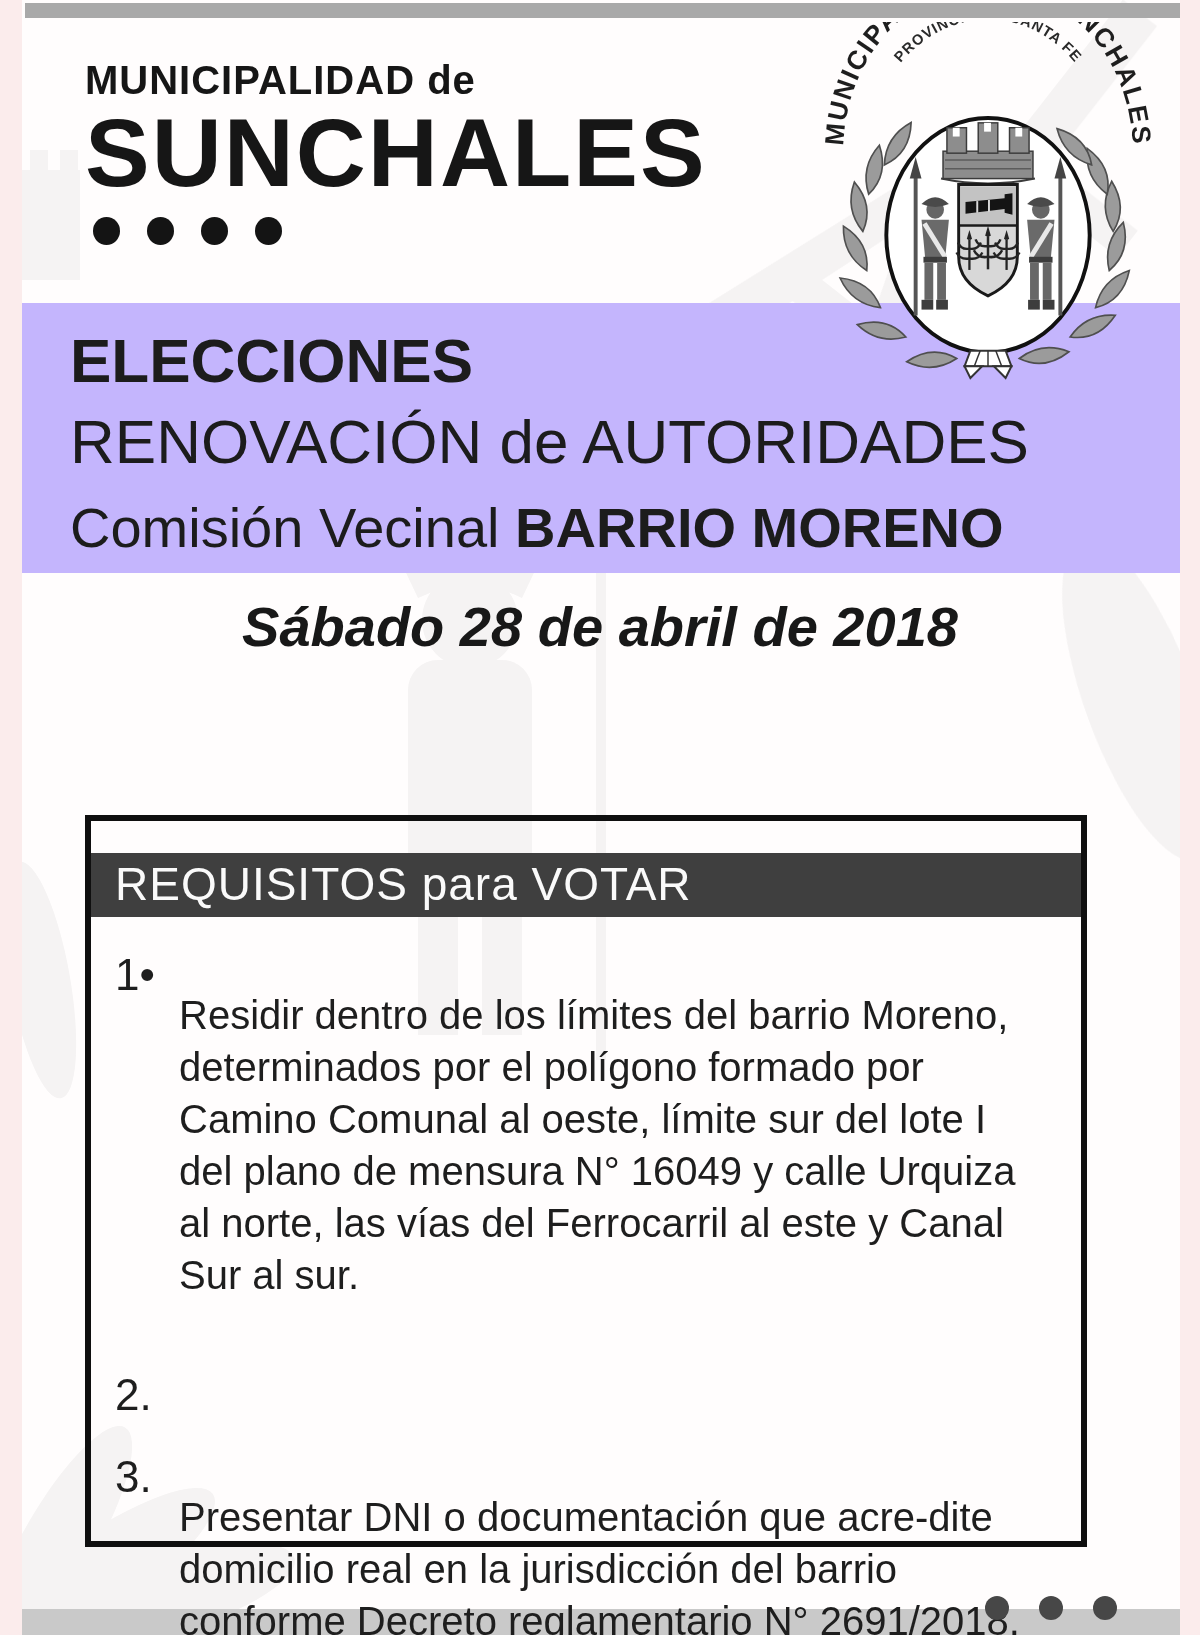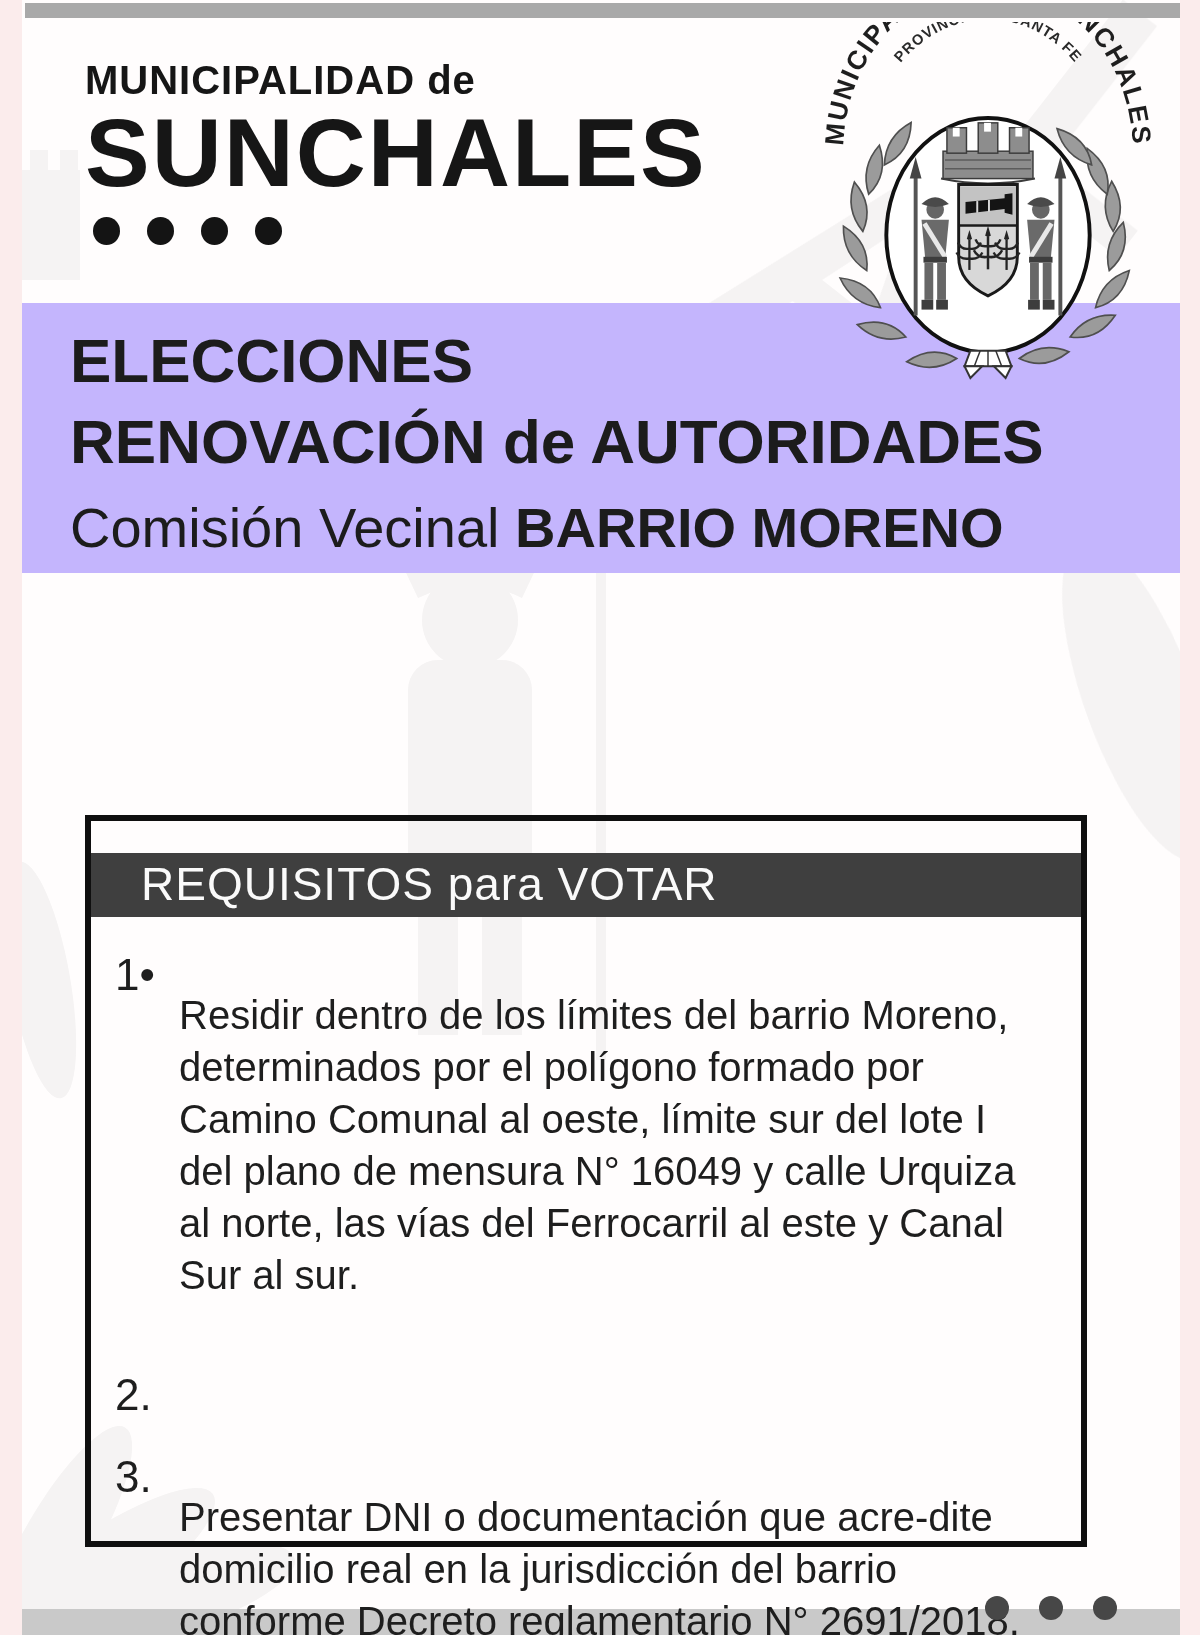--- a/index.html
+++ b/index.html
@@ -24,33 +24,33 @@
   .brand .l2{font-size:97px;font-weight:700;letter-spacing:2px;margin-top:-6px;}
   .brand-dots{display:flex;gap:27px;margin:8px 0 0 8px;}
   .brand-dots span{width:27px;height:28px;border-radius:50%;background:#141414;}
 
   
   .crest{position:absolute;left:812px;top:22px;width:352px;height:364px;z-index:3;}
 
   
   .banner{position:absolute;left:18px;right:20px;top:303px;height:270px;background:#c4b5fd;z-index:1;}
   .banner .b1{position:absolute;left:52px;top:22px;font-size:62px;font-weight:700;}
-  .banner .b2{position:absolute;left:52px;top:103px;font-size:62px;font-weight:700;}
+  .banner .b2{position:absolute;left:52px;top:103px;font-size:62px;font-weight:400;}
   .banner .b3{position:absolute;left:52px;top:192px;font-size:56px;font-weight:400;}
   .banner .b3 .bold{font-weight:700;}
 
   
   .date{position:absolute;left:30px;width:1140px;top:586px;z-index:2;text-align:center;
         font-style:italic;font-weight:700;font-size:56px;line-height:1.45;color:#181818;}
 
   
   .reqbox{position:absolute;left:85px;top:815px;width:1002px;height:732px;z-index:2;
           border:6px solid #0f0f0f;box-sizing:border-box;}
   .reqbar{margin-top:32px;height:64px;background:#3f3f3f;color:#fafafa;
-          font-size:46px;line-height:63px;padding-left:50px;letter-spacing:1px;}
+          font-size:46px;line-height:63px;padding-left:24px;letter-spacing:1px;}
   .items{padding:14px 34px 0 24px;}
   .item{display:flex;color:#1e1e1e;}
   .item.i1{margin-top:18px;}
   .item.i2{margin-top:28px;}
   .item.i3{margin-top:30px;}
   .item .num{flex:none;width:64px;font-size:44px;line-height:1.18;}
   .item .txt{flex:1;font-size:40px;line-height:1.3;}
   .item .txt .small{font-size:40px;}
 
   
@@ -206,20 +206,21 @@
   </svg>
 </div>
 
 <section class="banner">
   <div class="b1">ELECCIONES</div>
   <div class="b2">RENOVACIÓN de AUTORIDADES</div>
   <div class="b3"><span>Comisión Vecinal </span><span class="bold">BARRIO MORENO</span></div>
 </section>
 
 <section class="date">
+  <div>Sábado 28 de abril de 2018</div>
 </section>
 
 <section class="reqbox">
   <div class="reqbar">
     <span>REQUISITOS para VOTAR</span>
   </div>
   <div class="items">
     <div class="item i1">
       <span class="num">1•</span>
       <p class="txt"><span>Residir dentro de los límites del barrio Moreno,</span><span class="small"> determinados por el polígono formado por Camino Comunal al oeste, límite sur del lote I del plano de mensura N° 16049 y calle Urquiza al norte, las vías del Ferrocarril al este y Canal Sur al sur.</span></p>

